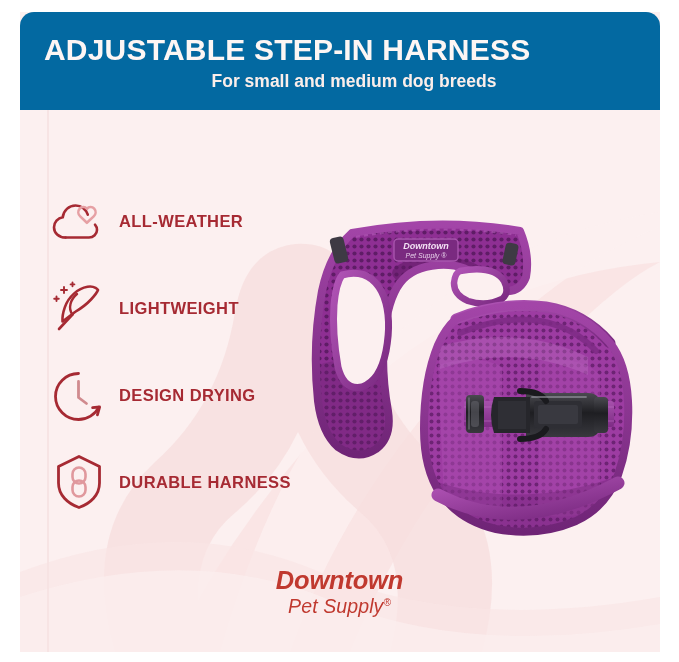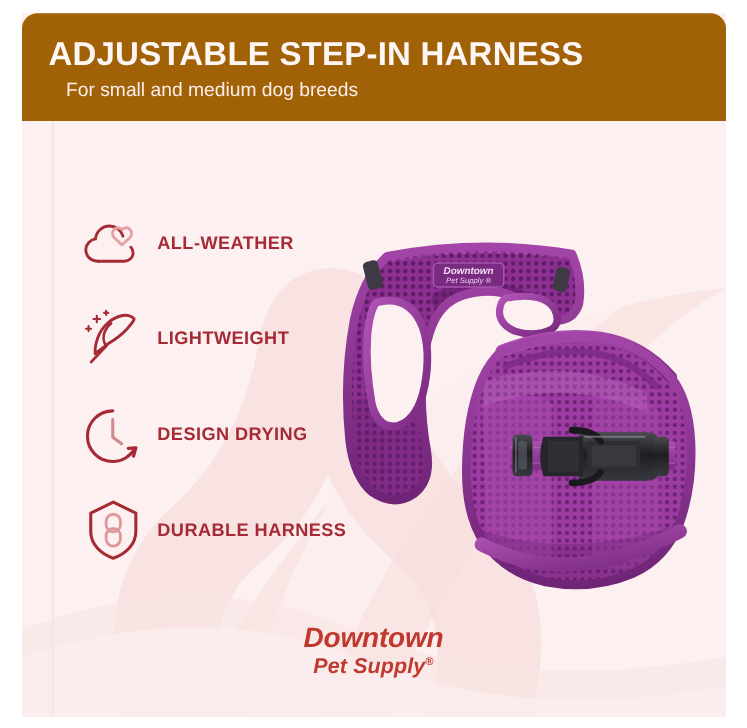--- a/index.html
+++ b/index.html
@@ -34,47 +34,48 @@
     height: 640px;
   }
 
   
   .header {
     position: absolute;
     left: 20px;
     top: 12px;
     width: 640px;
     height: 98px;
-    background: #a16207;
+    background: #0369a1;
     border-radius: 14px 14px 0 0;
     box-sizing: border-box;
     padding: 22px 0 0 24px;
   }
   .header-title {
     color: #fdf6f4;
     font-size: 30px;
     font-weight: bold;
     letter-spacing: 0.2px;
     line-height: 1.05;
     margin: 0;
     white-space: nowrap;
   }
   .header-sub {
     color: #fbeeea;
     font-size: 17.5px;
-    font-weight: normal;
+    font-weight: bold;
     line-height: 1.1;
-    margin: 6px 0 0 16px;
+    margin: 6px 0 0 4px;
     white-space: nowrap;
+    text-align: center;
   }
 
   
   .features {
     position: absolute;
-    left: 74px;
+    left: 50px;
     top: 190px;
     width: 250px;
   }
   .feature-row {
     display: flex;
     align-items: center;
     height: 62px;
     margin-bottom: 25px;
   }
   .feature-icon {
@@ -118,21 +119,21 @@
     color: #c0392f;
     font-size: 25.5px;
     font-weight: bold;
     font-style: italic;
     letter-spacing: -0.2px;
     display: block;
   }
   .brand-bottom {
     color: #c0392f;
     font-size: 19.5px;
-    font-weight: bold;
+    font-weight: normal;
     font-style: italic;
     letter-spacing: 0.1px;
     display: block;
     margin-top: 3px;
   }
   .brand-bottom .reg {
     font-size: 10px;
     vertical-align: super;
   }
 </style>

